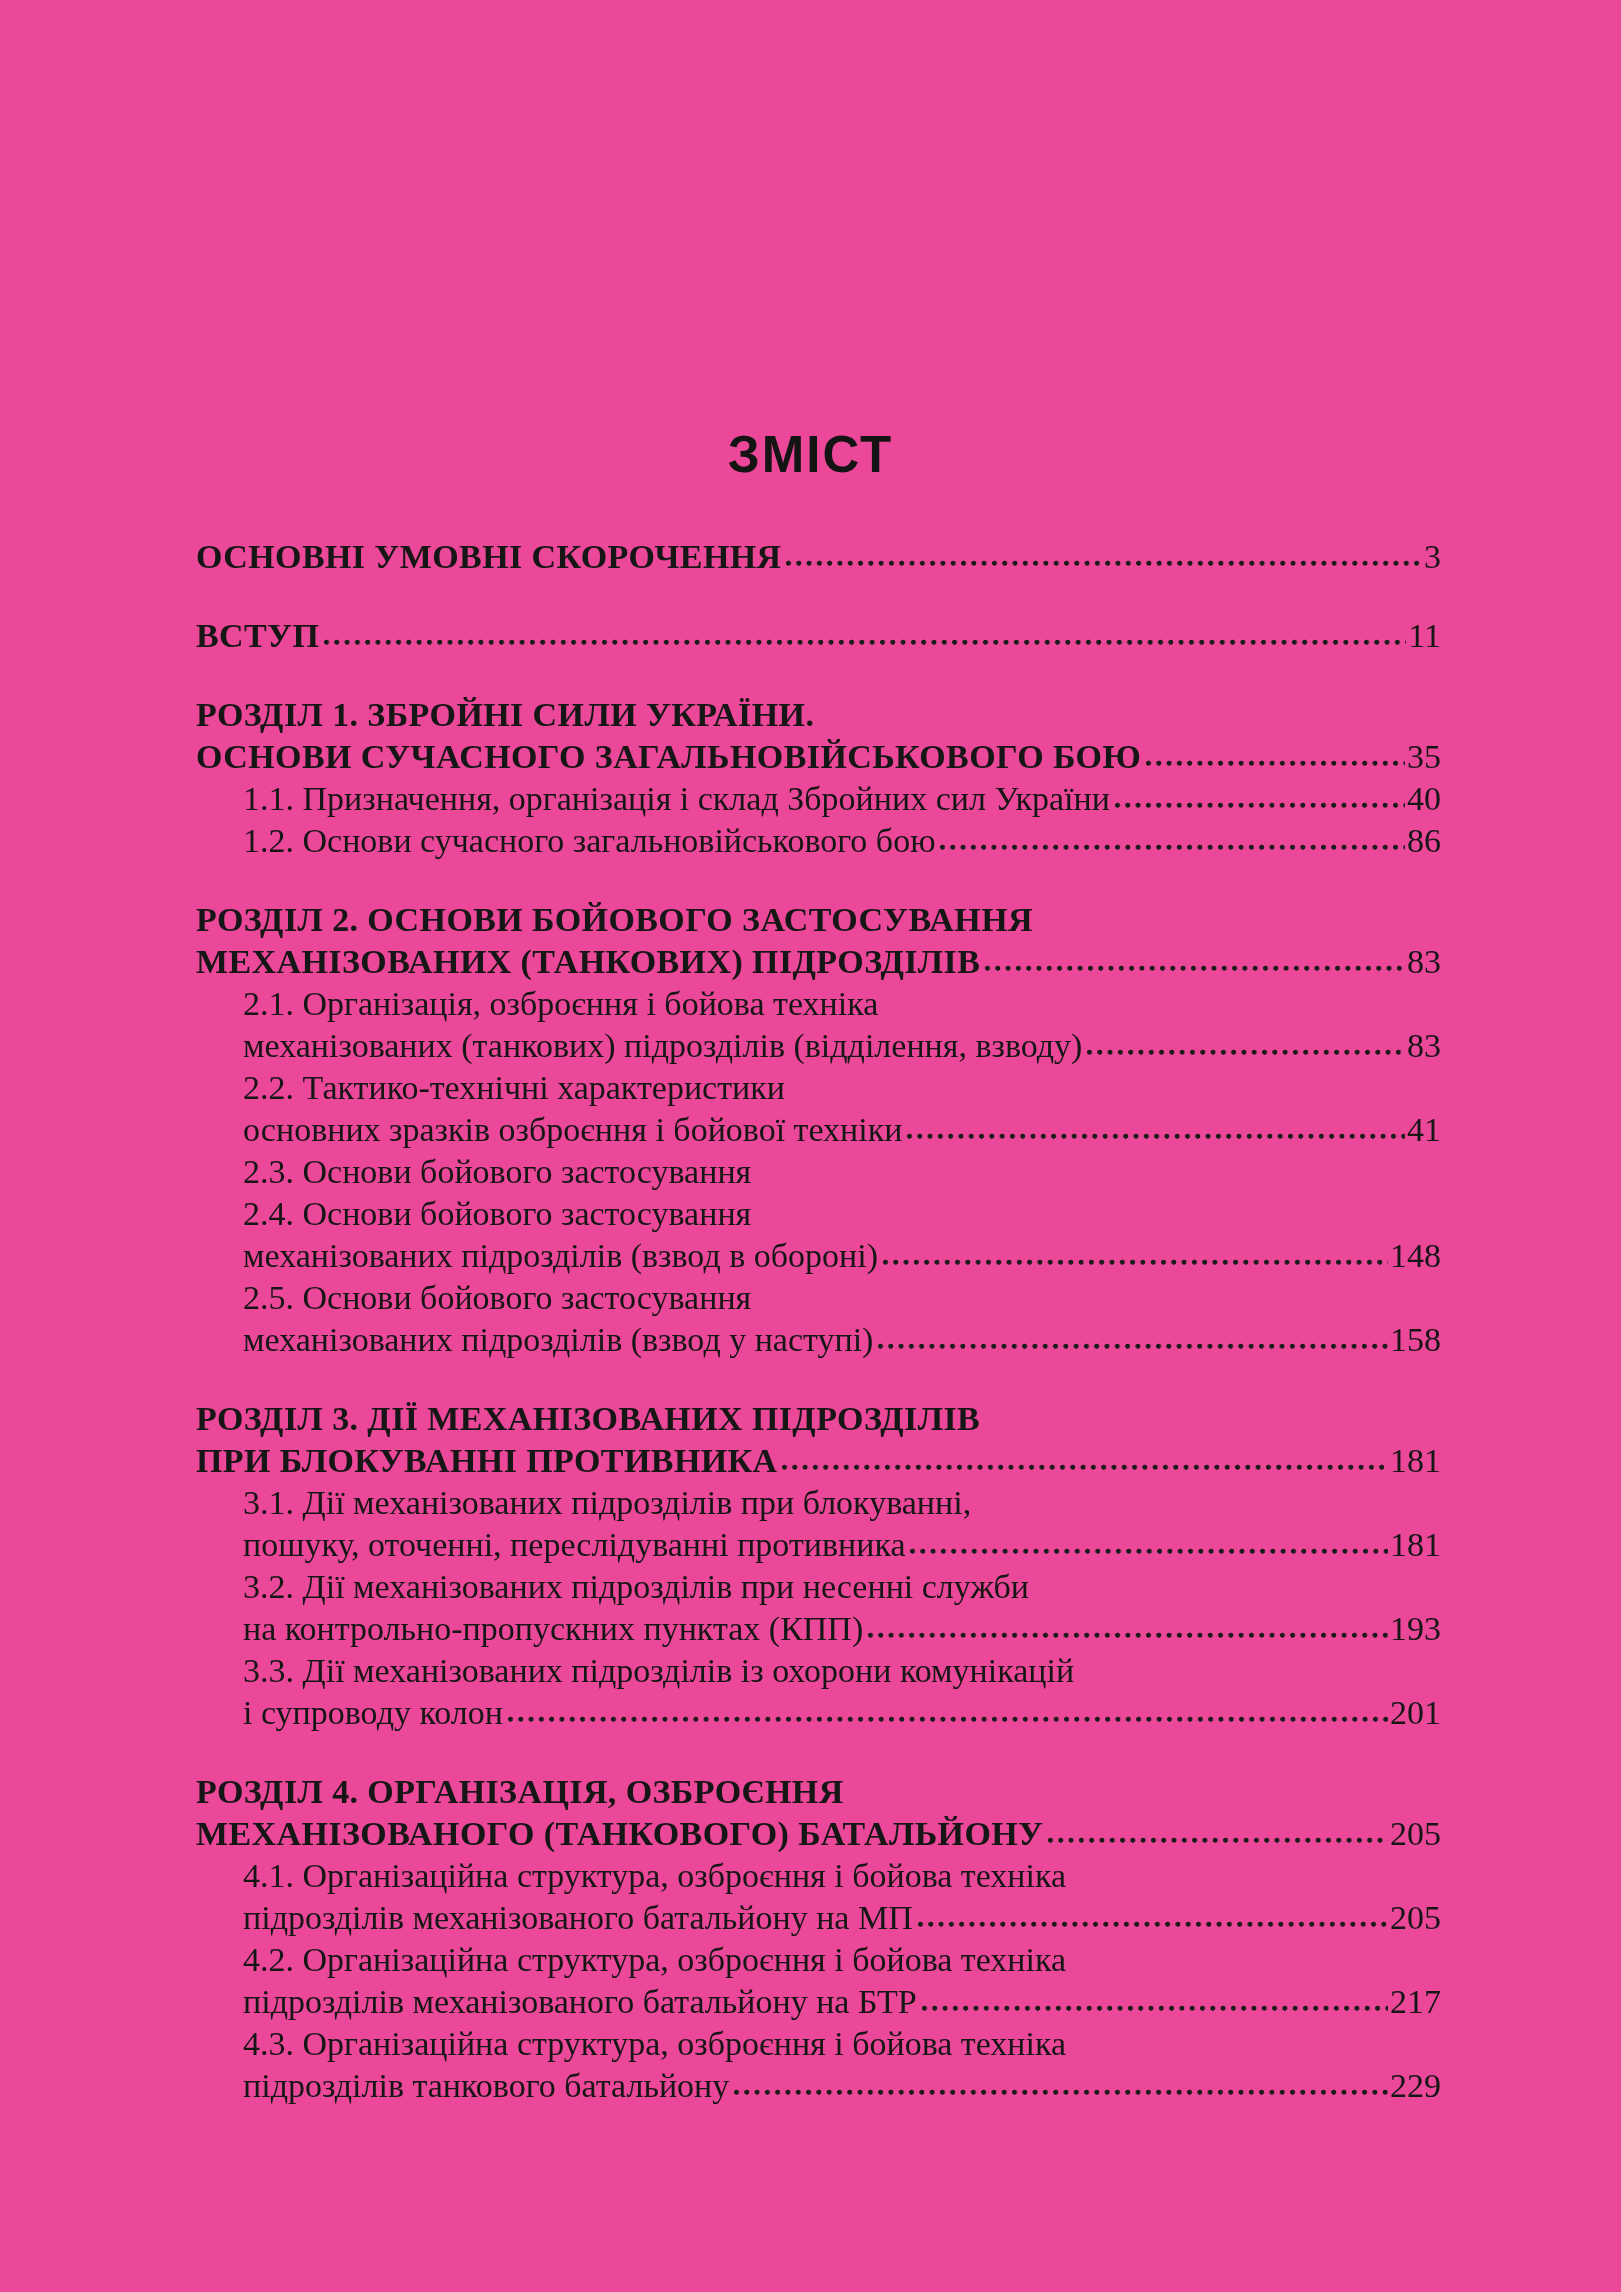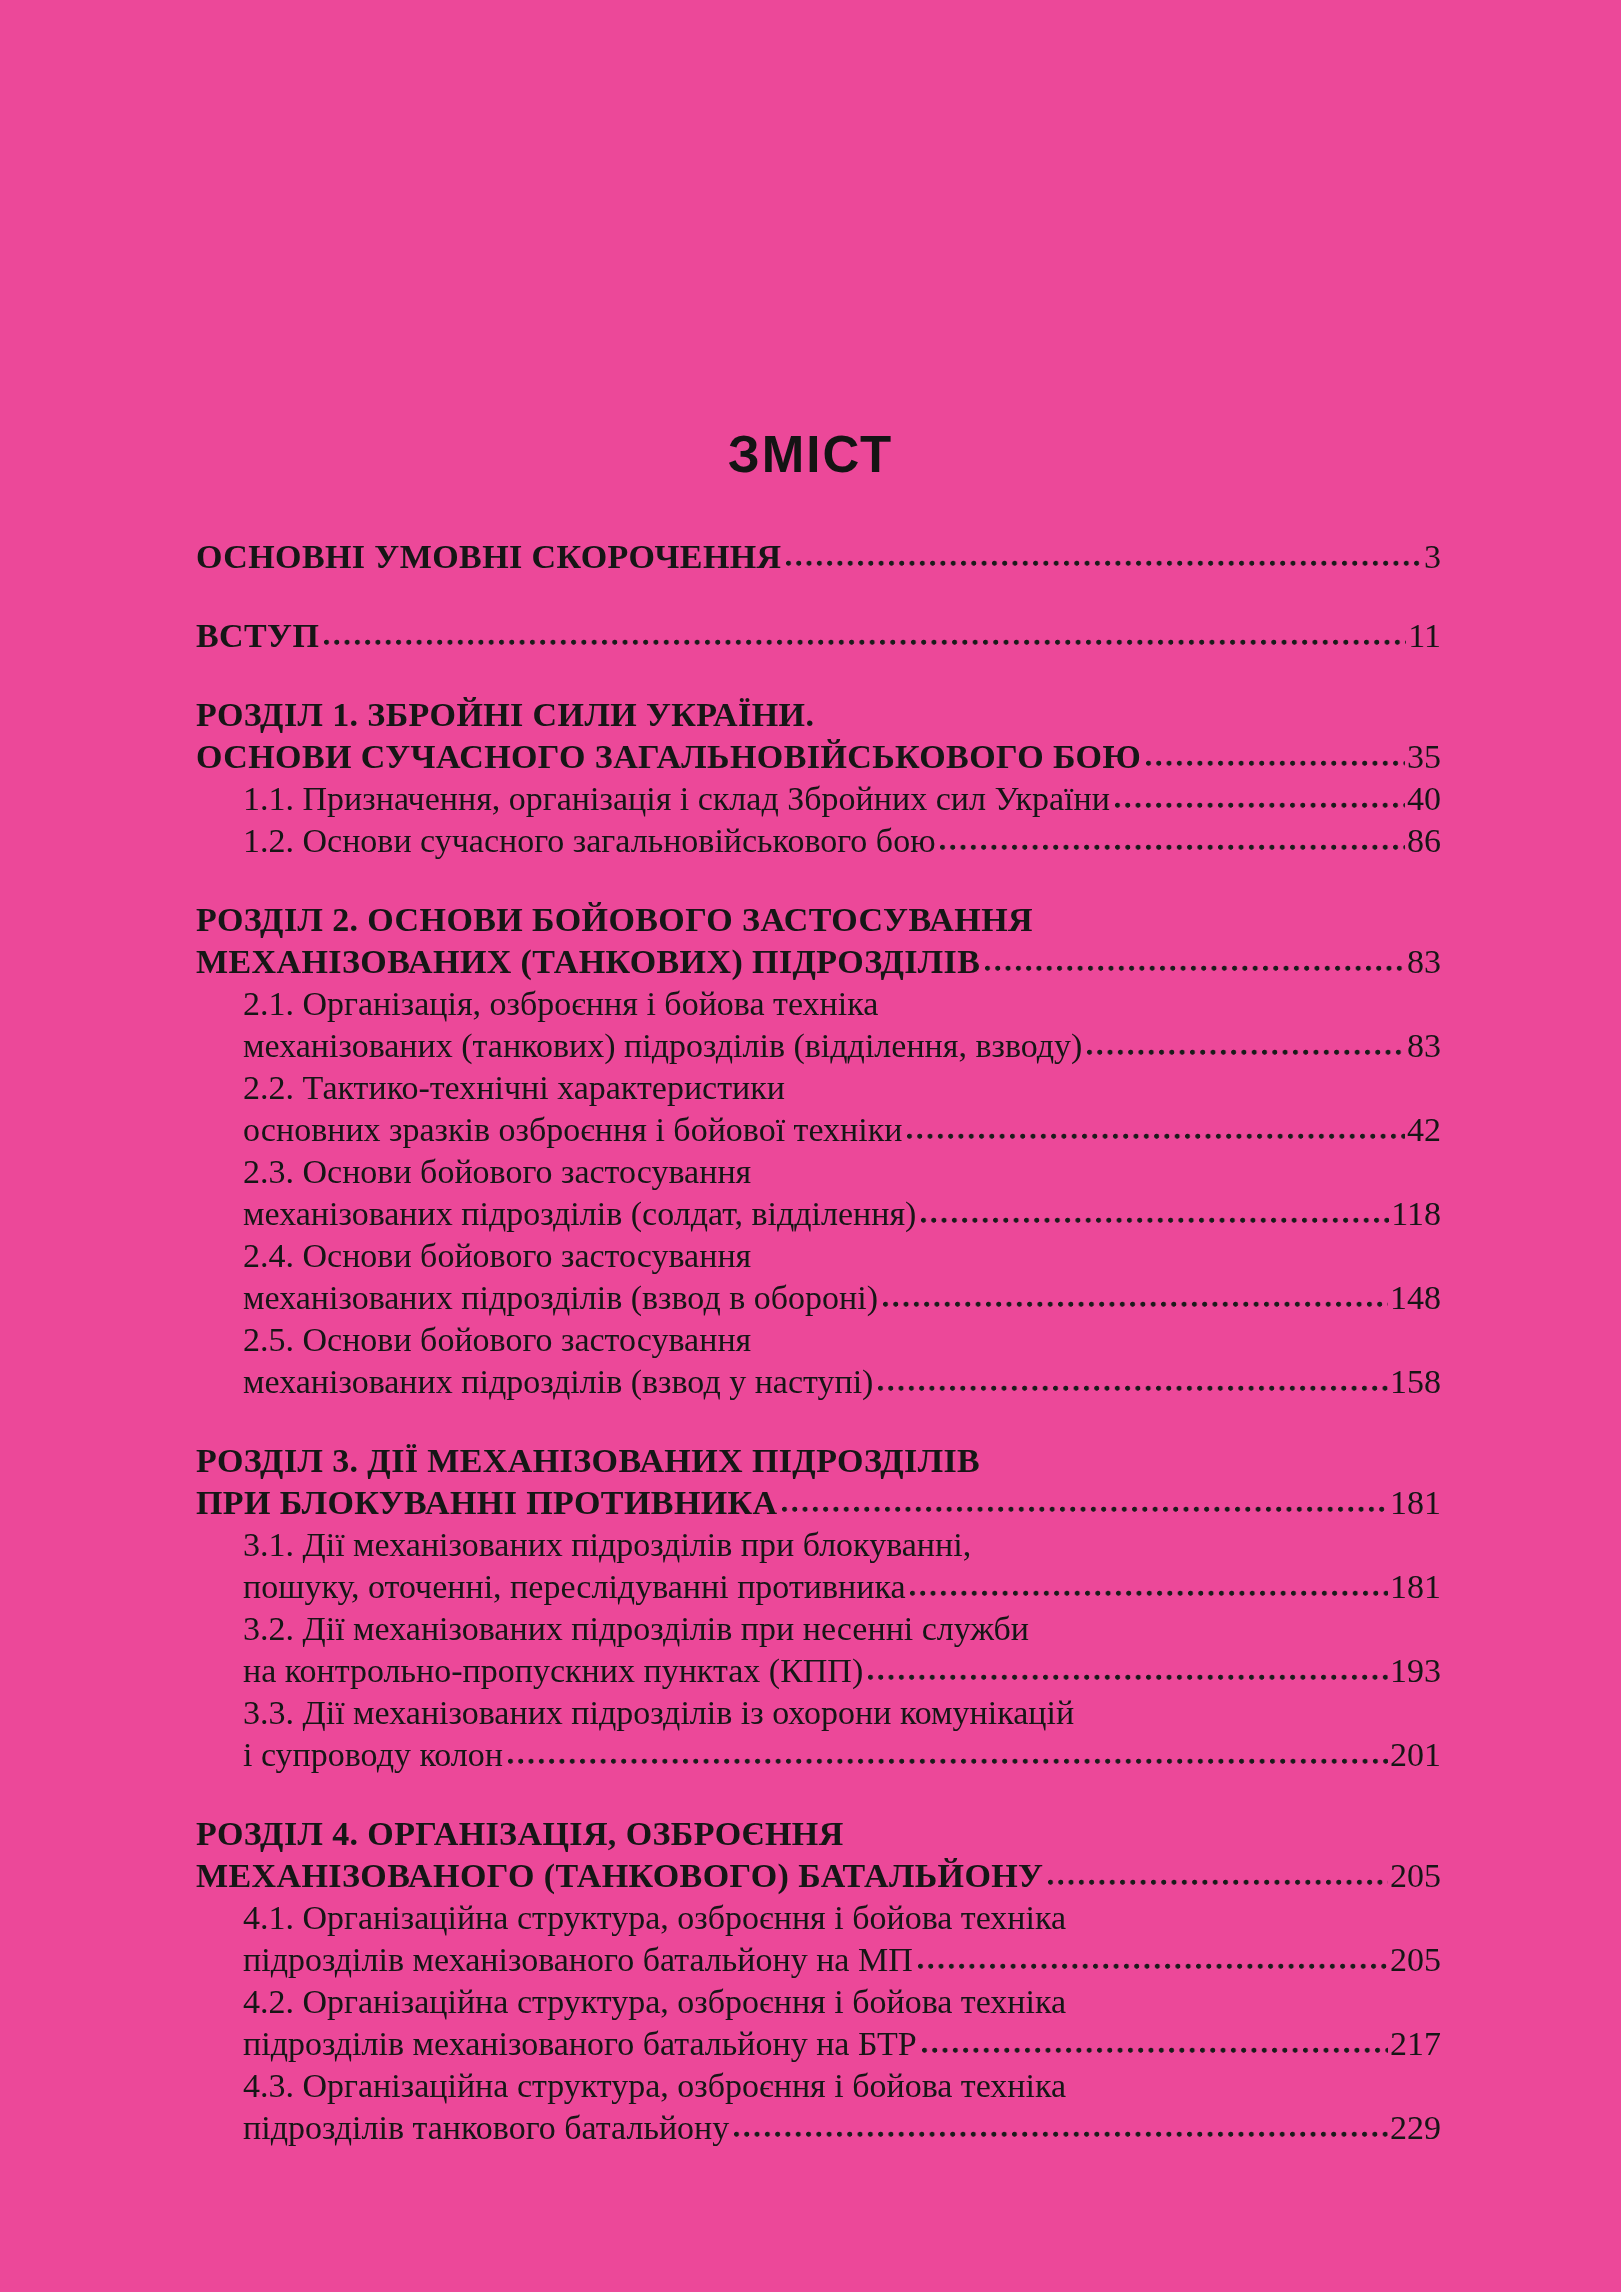--- a/index.html
+++ b/index.html
@@ -114,30 +114,25 @@
     <span class="dots"></span>
     <span class="page-num">83</span>
   </div>
       <div class="row plain indent">
     <span class="label">2.2. Тактико-технічні характеристики</span>
 
   </div>
       <div class="row plain indent">
     <span class="label">основних зразків озброєння і бойової техніки</span>
     <span class="dots"></span>
-    <span class="page-num">42</span>
+    <span class="page-num">41</span>
   </div>
       <div class="row plain indent">
     <span class="label">2.3. Основи бойового застосування</span>
 
-  </div>
-      <div class="row plain indent">
-    <span class="label">механізованих підрозділів (солдат, відділення)</span>
-    <span class="dots"></span>
-    <span class="page-num">118</span>
   </div>
       <div class="row plain indent">
     <span class="label">2.4. Основи бойового застосування</span>
 
   </div>
       <div class="row plain indent">
     <span class="label">механізованих підрозділів (взвод в обороні)</span>
     <span class="dots"></span>
     <span class="page-num">148</span>
   </div>

